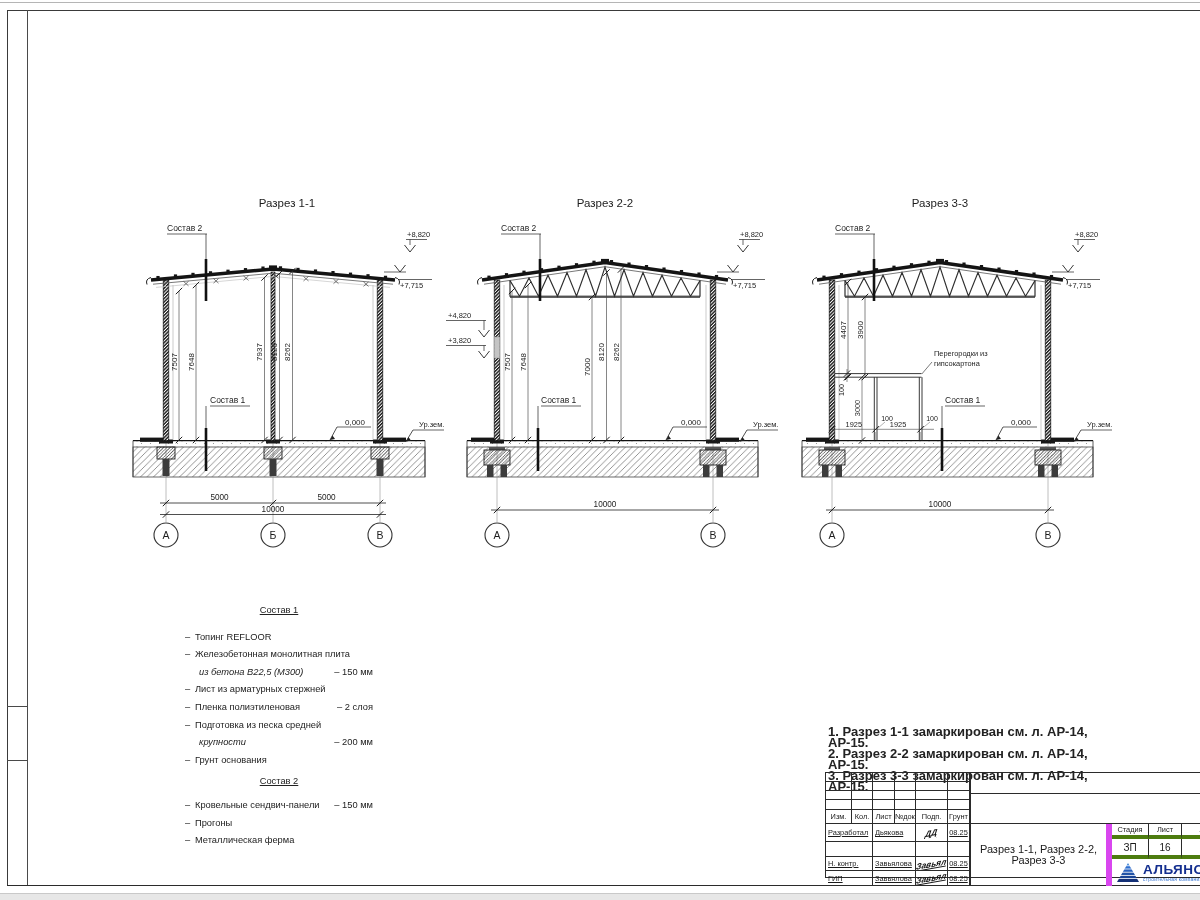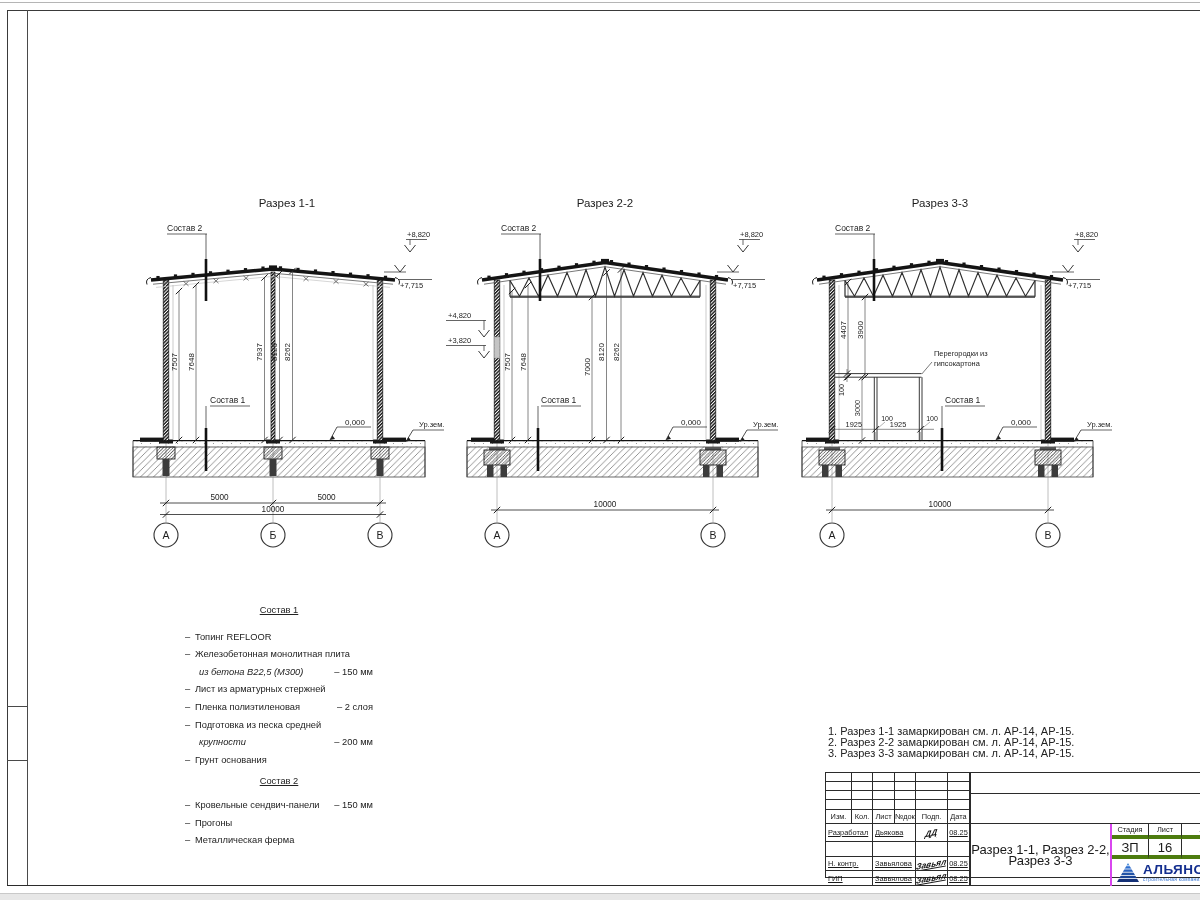--- a/index.html
+++ b/index.html
@@ -23,41 +23,41 @@
   .sostav{left:185px;top:602px;width:188px;font-size:9.3px;line-height:17.6px;color:#222;}
   .sostav .hd{text-align:center;text-decoration:underline;margin-bottom:9px;}
   .sostav .hd2{text-align:center;text-decoration:underline;margin-top:4px;margin-bottom:6px;}
   .srow{display:flex;}
   .srow .pre{width:10px;flex:none;}
   .srow .txt{white-space:nowrap;}
   .srow.ind .txt{margin-left:4px;font-style:italic;}
   .srow .val{margin-left:auto;padding-left:6px;white-space:nowrap;}
 
   
-  .notes{left:828px;top:726px;width:300px;font-size:11px;line-height:11px;color:#222;}
+  .notes{left:828px;top:726px;width:300px;font-size:13px;line-height:11px;color:#222;font-weight:bold;}
 
   
   .tb{left:825px;top:772px;width:376px;height:106px;border:1.5px solid #2b2b2b;box-sizing:border-box;font-size:7.4px;color:#1a1a1a;}
   .tb .cell{border-right:1px solid #2b2b2b;border-bottom:1px solid #2b2b2b;display:flex;align-items:center;justify-content:center;overflow:hidden;box-sizing:border-box;}
   .tb .cell.lft{justify-content:flex-start;padding-left:2px;}
   .tb-grid-top{position:absolute;left:0;top:0;width:144px;height:51px;display:grid;
     grid-template-columns:26px 21px 22px 21px 32px 22px;
     grid-template-rows:9px 9px 9px 10px 14px;}
   .tb-grid-rows{position:absolute;left:0;top:51px;width:144px;height:62px;display:grid;
     grid-template-columns:47px 43px 32px 22px;
     grid-template-rows:18px 15px 14px 15px;text-decoration:underline;}
   .tb-right{position:absolute;left:144px;top:0;width:232px;height:113px;border-left:1px solid #2b2b2b;box-sizing:border-box;}
   .tb-doccode{position:absolute;left:0;top:0;width:232px;height:21px;border-bottom:1px solid #2b2b2b;box-sizing:border-box;}
   .tb-gap{position:absolute;left:0;top:21px;width:232px;height:30px;border-bottom:1px solid #2b2b2b;box-sizing:border-box;}
-  .tb-title{position:absolute;left:0;top:51px;width:141px;height:62px;border-right:2px solid #d946ef;box-sizing:border-box;
-    display:flex;flex-direction:column;align-items:center;justify-content:center;font-size:13px;line-height:11px;text-align:center;}
+  .tb-title{position:absolute;left:0;top:51px;width:141px;height:62px;border-right:6px solid #d946ef;box-sizing:border-box;
+    display:flex;flex-direction:column;align-items:center;justify-content:center;font-size:11px;line-height:11px;text-align:center;}
   .tb-stage{position:absolute;left:141px;top:51px;width:130px;height:35px;display:grid;
     grid-template-columns:37px 33px 60px;grid-template-rows:15px 20px;border-bottom:0;}
   .tb-stage .cell{border-bottom:4px solid #4d7c0f;}
-  .tb-stage .v{font-size:13px;}
+  .tb-stage .v{font-size:10px;}
   .tb-logo{position:absolute;left:141px;top:86px;width:130px;height:27px;display:flex;align-items:center;padding-left:5px;box-sizing:border-box;}
   .logo-txt{margin-left:4px;line-height:1;}
   .logo-name{font-size:13.5px;font-weight:bold;letter-spacing:.5px;color:#142f8f;}
   .logo-sub{font-size:4.8px;letter-spacing:.3px;color:#2f6fd0;margin-top:1.5px;white-space:nowrap;}
   .sig{font-style:italic;font-weight:bold;font-size:8.5px;transform:rotate(-10deg) skewX(-18deg);color:#111;}
 </style>
 </head>
 <body>
 
 <div class="abs top-line"></div>
@@ -537,21 +537,21 @@
       <div class="cell"></div>
       <div class="cell"></div>
       <div class="cell"></div>
       <div class="cell"></div>
       <div class="cell"></div>
     <div class="cell">Изм.</div>
     <div class="cell">Кол.</div>
     <div class="cell">Лист</div>
     <div class="cell">№док</div>
     <div class="cell">Подп.</div>
-    <div class="cell">Дата</div>
+    <div class="cell">Грунт</div>
   </div>
   <div class="tb-grid-rows">
     <div class="cell lft">Разработал</div>
     <div class="cell lft">Дьякова</div>
     <div class="cell">
         <span class="sig">ДД</span>
       </div>
     <div class="cell">08.25</div>
     <div class="cell"></div>
       <div class="cell"></div>

